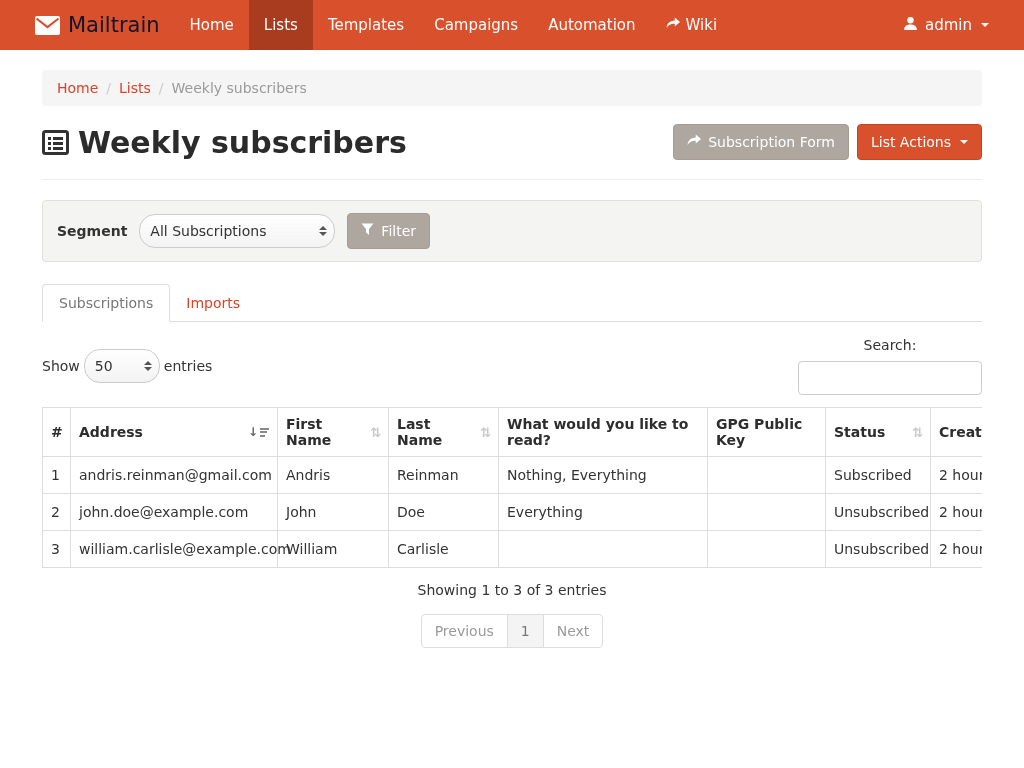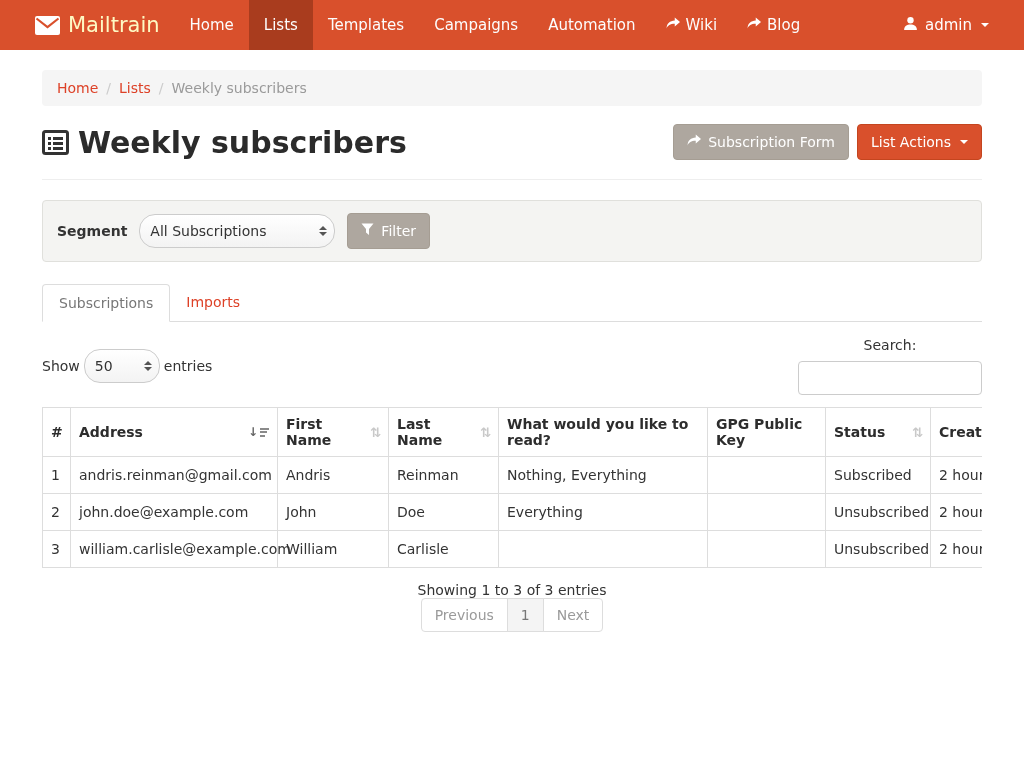--- a/index.html
+++ b/index.html
@@ -22,21 +22,21 @@
     color:var(--text);
     width:1024px;
     min-height:768px;
     overflow-x:hidden;
   }
   .container{width:970px;margin:0 auto;padding:0 15px;}
 
   
   .navbar{height:50px;background:var(--navbar-bg);color:#fff;}
   .nav-inner{display:flex;align-items:stretch;height:50px;width:1004px;margin:0 auto;padding:0 10px;}
-  .brand{display:flex;align-items:center;gap:8px;padding:0 15px;font-size:21px;color:#fef9c3;text-decoration:none;cursor:pointer;}
+  .brand{display:flex;align-items:center;gap:8px;padding:0 15px;font-size:21px;color:#0f172a;text-decoration:none;cursor:pointer;}
   .brand svg{display:block;}
   .nav-list{display:flex;list-style:none;margin:0;padding:0;align-items:stretch;}
   .nav-item{display:flex;}
   .nav-item a{display:flex;align-items:center;gap:6px;padding:0 15px;color:#fdfdfd;text-decoration:none;font-size:15px;line-height:50px;cursor:pointer;}
   .nav-item.active a{background:var(--navbar-active-bg);}
   .nav-right{margin-left:auto;display:flex;align-items:center;}
   .user-menu{display:flex;align-items:center;gap:7px;padding:0 15px;color:#fff;font-size:15px;cursor:pointer;}
   .caret{display:inline-block;width:0;height:0;border-left:4px solid transparent;border-right:4px solid transparent;border-top:4px solid #fff;margin-left:2px;}
 
   
@@ -66,21 +66,21 @@
     font-family:inherit;font-size:14px;color:var(--text);
     padding:0 16px 0 10px;cursor:pointer;
   }
   .segment-select{width:196px;}
   .updown{position:absolute;right:8px;top:50%;transform:translateY(-50%);display:flex;flex-direction:column;gap:2px;pointer-events:none;}
   .updown i{display:block;width:0;height:0;border-left:4px solid transparent;border-right:4px solid transparent;}
   .updown .up{border-bottom:4px solid #555;}
   .updown .down{border-top:4px solid #555;}
 
   
-  .tabs{margin-top:22px;display:flex;border-bottom:1px solid var(--border);list-style:none;padding:0;}
+  .tabs{margin-top:22px;display:flex;border-bottom:1px solid var(--border);list-style:none;padding:0;align-items:center;}
   .tab{padding:10px 16px;margin-bottom:-1px;font-size:14px;cursor:pointer;}
   .tab.active{background:#fff;border:1px solid var(--border);border-bottom:1px solid #fff;border-radius:4px 4px 0 0;color:#777777;}
   .tab.inactive{color:var(--link);}
 
   
   .table-controls{display:flex;justify-content:space-between;align-items:center;margin:15px 0 12px 0;}
   .length-control{display:flex;align-items:center;gap:4px;}
   .length-select{width:76px;}
   .search-control{display:flex;align-items:center;gap:8px;flex-direction:column;}
   .search-input{height:34px;width:184px;border:1px solid #cccccc;border-radius:4px;padding:0 8px;font-family:inherit;font-size:14px;}
@@ -94,21 +94,21 @@
   .sort-both{color:#c9c9c9;font-size:13px;letter-spacing:-1px;flex:none;}
   .sort-amount{display:flex;align-items:center;gap:2px;flex:none;}
   .sort-amount .arr{color:#666;font-size:12px;line-height:1;}
   .sort-amount .bars i{display:block;height:2px;background:#8a8a8a;margin:1.5px 0;}
   .sort-amount .bars i:nth-child(1){width:9px;}
   .sort-amount .bars i:nth-child(2){width:7px;}
   .sort-amount .bars i:nth-child(3){width:5px;}
 
   
   .table-footer{display:flex;justify-content:space-between;align-items:center;margin-top:14px;flex-direction:column;}
-  .pager{display:inline-flex;}
+  .pager{display:inline-flex;margin-top:16px;}
   .pager .pg{border:1px solid var(--border);background:#fff;color:#9a9a9a;padding:8px 13px;font-size:14px;cursor:pointer;margin-left:-1px;}
   .pager .pg.first{border-radius:4px 0 0 4px;margin-left:0;}
   .pager .pg.last{border-radius:0 4px 4px 0;}
   .pager .pg.current{background:#f4f4f4;color:#777;}
 
   
   .footer{margin-top:150px;padding:18px 0 30px 0;color:#9a9a9a;font-size:14px;}
   .footer a{color:var(--link);text-decoration:none;cursor:pointer;}
 </style>
 </head>
@@ -150,28 +150,20 @@
           <a>
             <span>Automation</span>
           </a>
         </li>
       <li class="nav-item">
           <a>
         <span><svg width="14" height="13" viewBox="0 0 16 14">
                 <path d="M10 0 L16 5.2 L10 10.4 L10 7.4 C4.6 7.4 2 9.6 0.6 12.6 C0.9 7 4.4 3.9 10 3.6 Z" fill="#ffffff"></path>
               </svg></span>
         <span>Wiki</span>
-          </a>
-        </li>
-      <li class="nav-item">
-          <a>
-        <span><svg width="14" height="13" viewBox="0 0 16 14">
-                <path d="M10 0 L16 5.2 L10 10.4 L10 7.4 C4.6 7.4 2 9.6 0.6 12.6 C0.9 7 4.4 3.9 10 3.6 Z" fill="#ffffff"></path>
-              </svg></span>
-        <span>Blog</span>
           </a>
         </li>
     </ul>
     <div class="nav-right">
       <div class="user-menu">
         <span>
           <svg width="15" height="15" viewBox="0 0 16 15">
               <circle cx="8" cy="4" r="3.4" fill="#ffffff"></circle>
               <path d="M1.2 14.5 C1.2 10 4.2 8.6 8 8.6 C11.8 8.6 14.8 10 14.8 14.5 Z" fill="#ffffff"></path>
             </svg>

